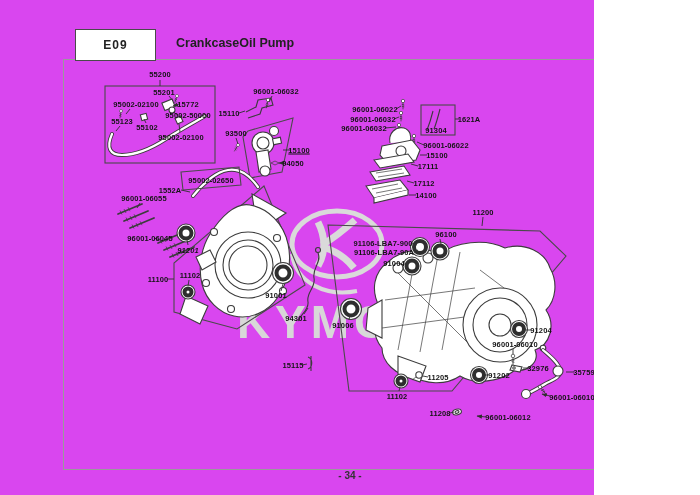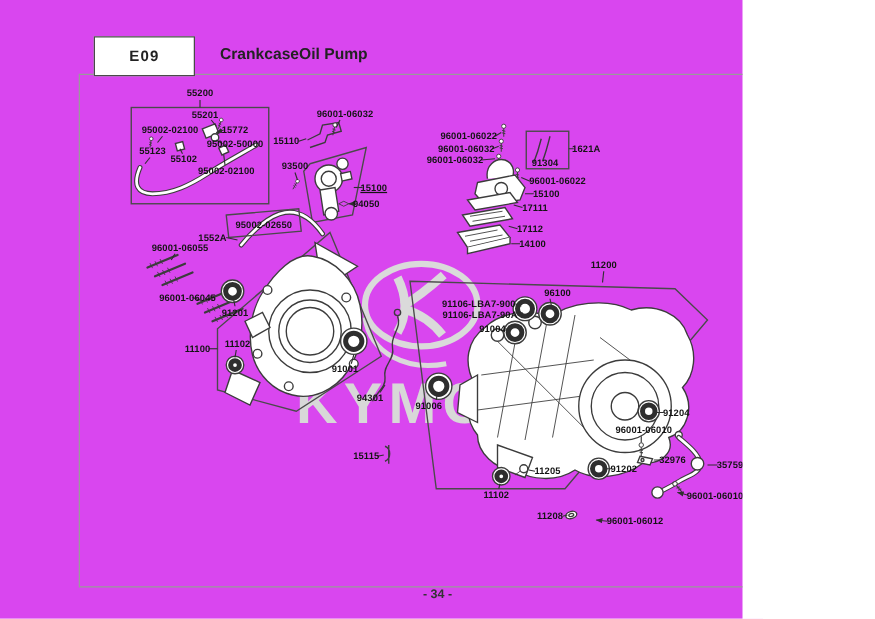--- a/index.html
+++ b/index.html
@@ -264,21 +264,21 @@
       <div class="part-label" style="left: 181px; top: 137px;">95002-02100</div>
       <div class="part-label" style="left: 276px; top: 91px;">96001-06032</div>
       <div class="part-label" style="left: 229px; top: 113px;">15110</div>
       <div class="part-label" style="left: 236px; top: 133px;">93500</div>
       <div class="part-label" style="left: 299px; top: 150px; text-decoration: underline;">15100</div>
       <div class="part-label" style="left: 293px; top: 163px;">94050</div>
       <div class="part-label" style="left: 211px; top: 180px;">95002-02650</div>
       <div class="part-label" style="left: 170px; top: 190px;">1552A</div>
       <div class="part-label" style="left: 144px; top: 198px;">96001-06055</div>
       <div class="part-label" style="left: 132px; top: 238px; margin-left: 18px;">96001-06045</div>
-      <div class="part-label" style="left: 188px; top: 250px;">91201</div>
+      <div class="part-label" style="left: 188px; top: 250px; font-style: italic;">91201</div>
       <div class="part-label" style="left: 158px; top: 279px;">11100</div>
       <div class="part-label" style="left: 190px; top: 275px;">11102</div>
       <div class="part-label" style="left: 276px; top: 295px;">91001</div>
       <div class="part-label" style="left: 296px; top: 318px;">94301</div>
       <div class="part-label" style="left: 293px; top: 365px;">15115</div>
       <div class="part-label" style="left: 375px; top: 109px;">96001-06022</div>
       <div class="part-label" style="left: 373px; top: 119px;">96001-06032</div>
       <div class="part-label" style="left: 364px; top: 128px;">96001-06032</div>
       <div class="part-label" style="left: 436px; top: 130px;">91304</div>
       <div class="part-label" style="left: 469px; top: 119px;">1621A</div>

